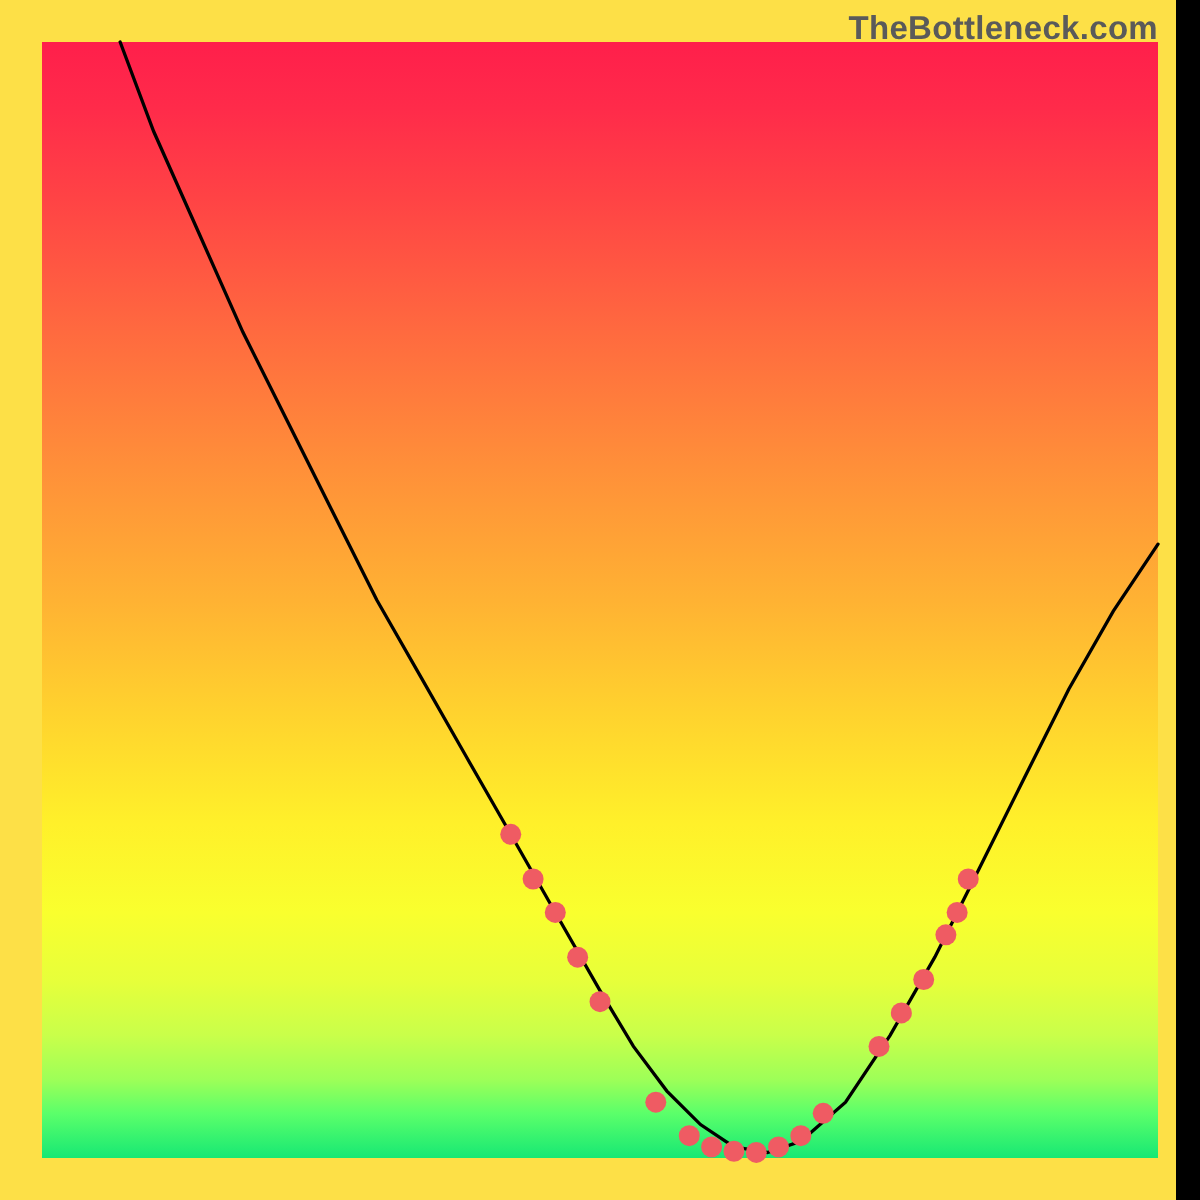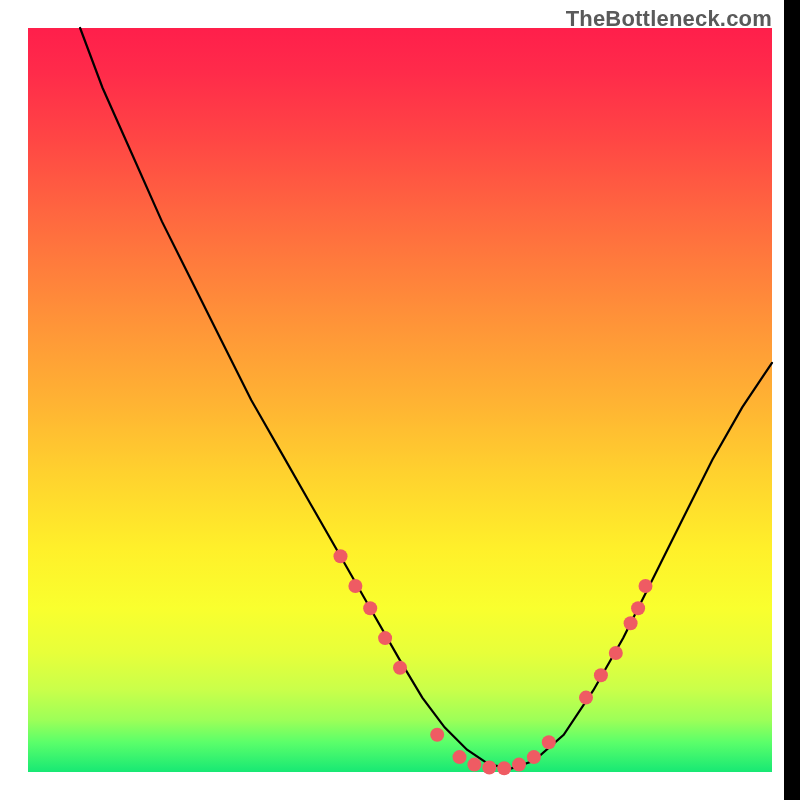--- a/index.html
+++ b/index.html
@@ -8,21 +8,21 @@
     width: 800px;
     height: 800px;
     background: #000;
     overflow: hidden;
     font-family: Arial, Helvetica, sans-serif;
   }
   .frame {
     position: relative;
     width: 784px;
     height: 800px;
-    background: #ffffff;
+    background: #fde047;
     text-align: center;
   }
   .watermark {
     position: absolute;
     top: 6px;
     right: 12px;
     color: #5a5a5a;
     font-size: 22px;
     font-weight: bold;
     letter-spacing: 0.2px;

